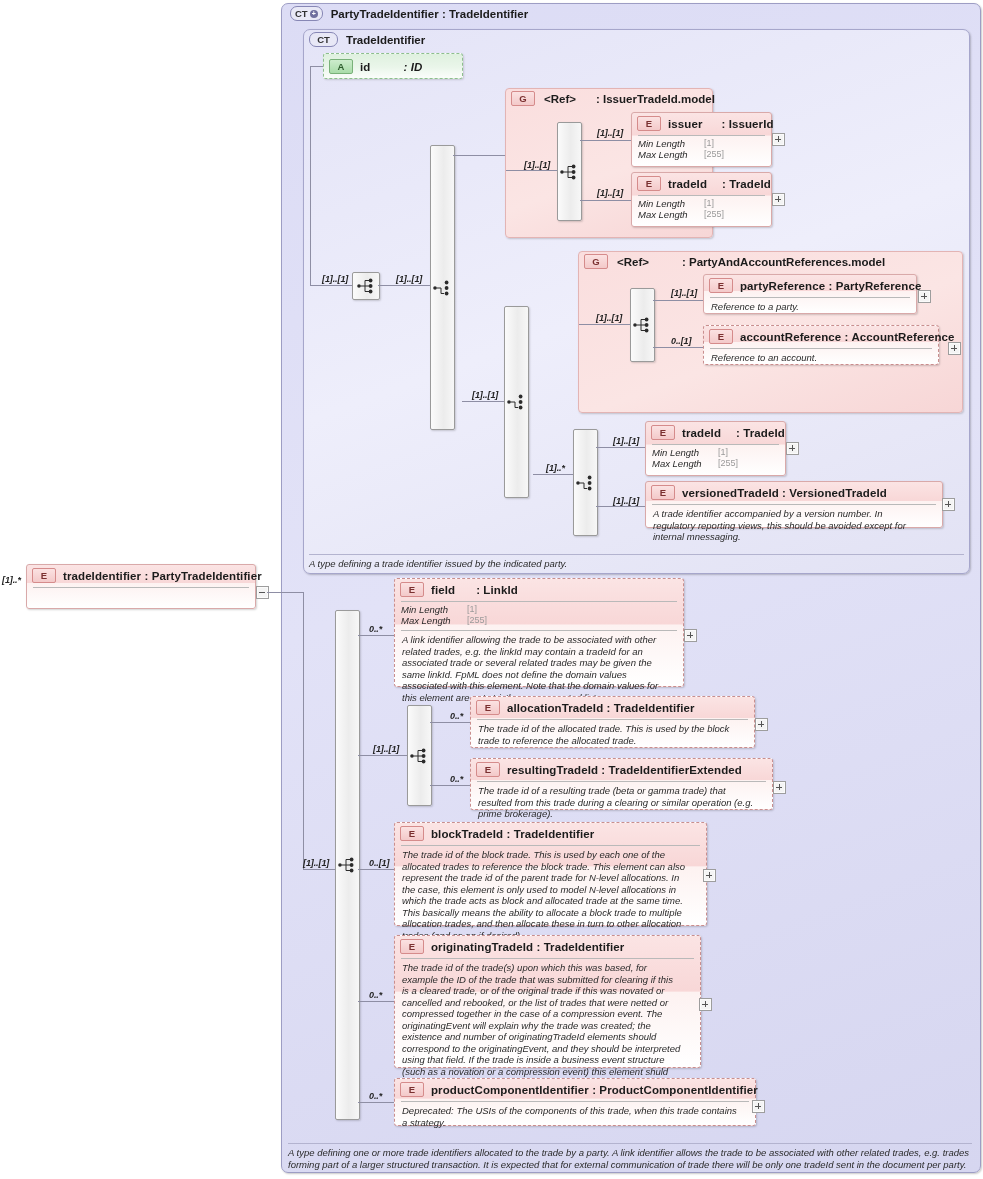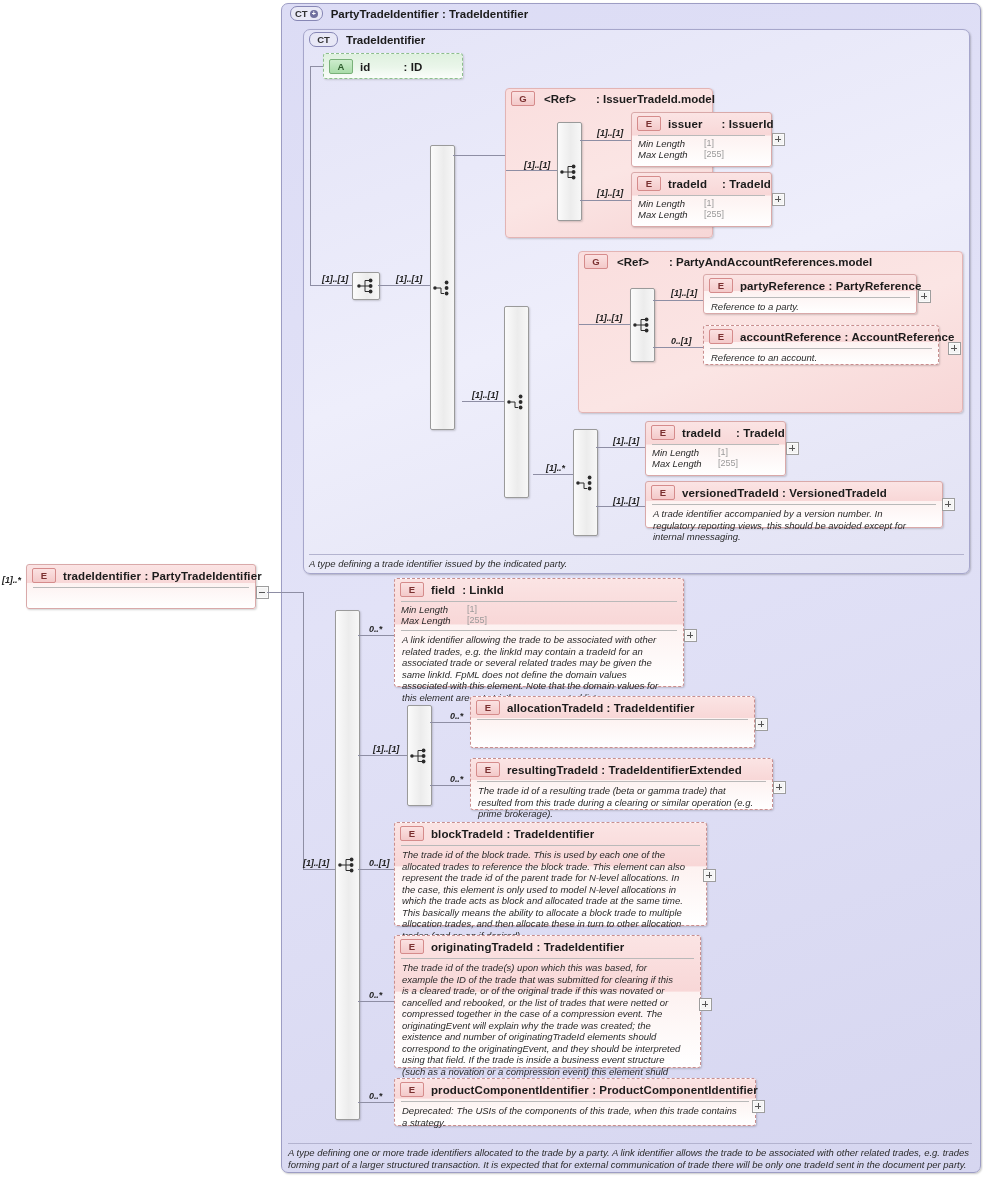--- a/index.html
+++ b/index.html
@@ -192,21 +192,21 @@
   </div>
 
   <div class="frame-annot" style="left:309px;top:554px;width:655px;">A type defining a trade identifier issued by the indicated party.</div>
 
   <div class="abs node attr" style="left:323px;top:53px;width:140px;height:26px;">
     <div class="node-head" style="padding-top:5px;">
       <span class="badge badge-a">A</span>
       <span class="node-title">
         <span class="nm">id</span>
       </span>
-      <span class="node-title" style="margin-left:24px;">: ID</span>
+      <span class="node-title" style="margin-left:24px;font-style:italic;">: ID</span>
     </div>
   </div>
 
   <div class="abs grp-frame" style="left:505px;top:88px;width:208px;height:150px;"></div>
 
   <div class="grp-title" style="left:511px;top:91px;">
     <span class="badge badge-g">G</span>
     <span>&lt;Ref&gt;</span>
     <span style="margin-left:11px;">: IssuerTradeId.model</span>
   </div>
@@ -270,21 +270,21 @@
   <div class="ln h" style="left:506px;top:170px;width:51px;"></div>
   <div class="card" style="left:597px;top:128px;">[1]..[1]</div>
   <div class="card" style="left:597px;top:188px;">[1]..[1]</div>
   <div class="card" style="left:524px;top:160px;">[1]..[1]</div>
 
   <div class="abs grp-frame" style="left:578px;top:251px;width:385px;height:162px;"></div>
 
   <div class="grp-title" style="left:584px;top:254px;">
     <span class="badge badge-g">G</span>
     <span>&lt;Ref&gt;</span>
-    <span style="margin-left:11px;">: PartyAndAccountReferences.model</span>
+    <span style="margin-left:24px;">: PartyAndAccountReferences.model</span>
   </div>
 
 
   <div class="abs node" style="left:703px;top:274px;width:214px;height:40px;">
     <div class="node-head">
       <span class="badge badge-e">E</span>
       <span class="node-title">partyReference : PartyReference</span>
     </div>
     <div class="node-sep"></div>
     <div class="annot">Reference to a party.</div>
@@ -442,21 +442,21 @@
     </svg>
   </div>
   <div class="ln v" style="left:303px;top:592px;height:278px;"></div>
   <div class="ln h" style="left:303px;top:869px;width:32px;"></div>
   <div class="card" style="left:303px;top:858px;">[1]..[1]</div>
 
   <div class="abs node dashed" style="left:394px;top:578px;width:290px;height:109px;">
     <div class="node-head">
       <span class="badge badge-e">E</span>
       <span class="node-title">field</span>
-      <span class="node-title" style="margin-left:0;">: LinkId</span>
+      <span class="node-title" style="margin-left:14px;">: LinkId</span>
     </div>
     <div class="node-sep"></div>
     <div class="facets">
       <div class="row">
           <span class="fname">Min Length</span>
           <span class="fval">[1]</span>
         </div>
       <div class="row">
           <span class="fname">Max Length</span>
           <span class="fval">[255]</span>
@@ -484,20 +484,21 @@
   </div>
   <div class="ln h" style="left:358px;top:755px;width:49px;"></div>
   <div class="card" style="left:373px;top:744px;">[1]..[1]</div>
 
   <div class="abs node dashed" style="left:470px;top:696px;width:285px;height:52px;">
     <div class="node-head">
       <span class="badge badge-e">E</span>
       <span class="node-title">allocationTradeId : TradeIdentifier</span>
     </div>
     <div class="node-sep"></div>
+    <div class="annot">The trade id of the allocated trade. This is used by the block trade to reference the allocated trade.</div>
   </div>
   <div class="pm plus" style="left:755px;top:718px;"></div>
   <div class="ln h" style="left:430px;top:722px;width:40px;"></div>
   <div class="card" style="left:450px;top:711px;">0..*</div>
 
   <div class="abs node dashed" style="left:470px;top:758px;width:303px;height:52px;">
     <div class="node-head">
       <span class="badge badge-e">E</span>
       <span class="node-title">resultingTradeId : TradeIdentifierExtended</span>
     </div>

